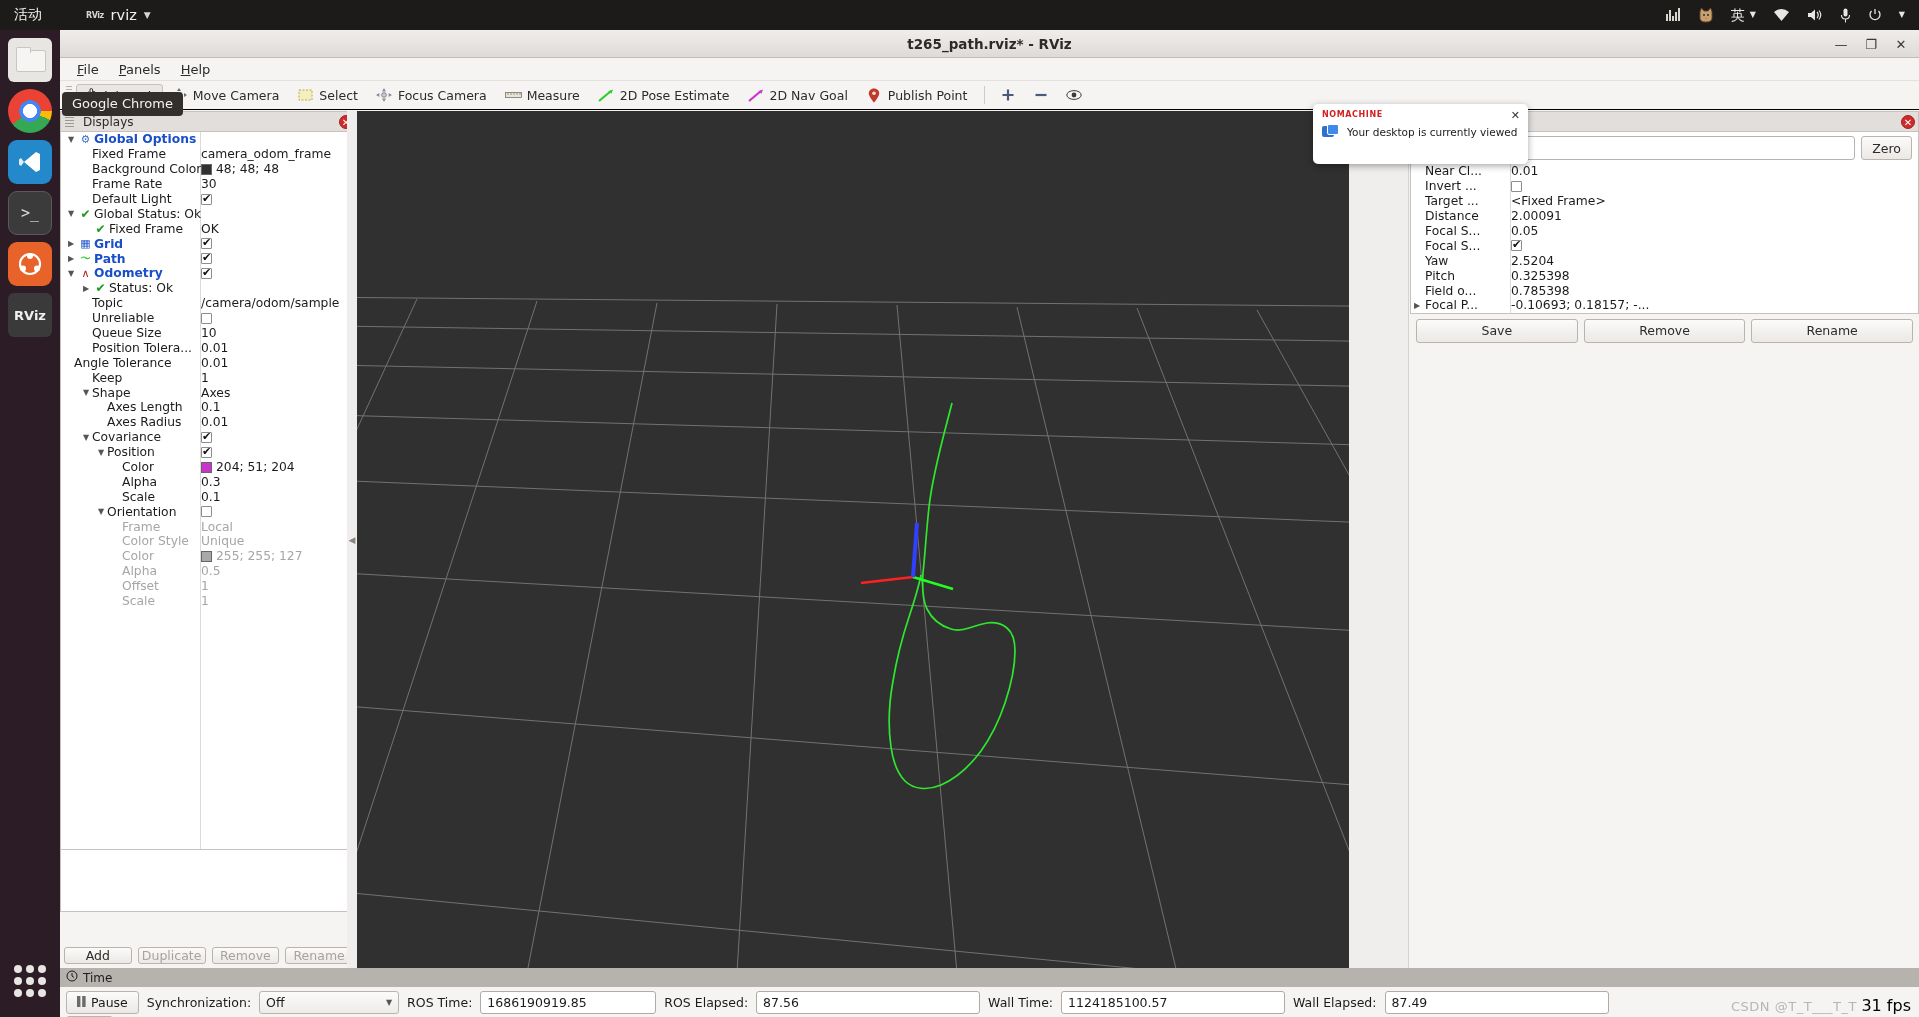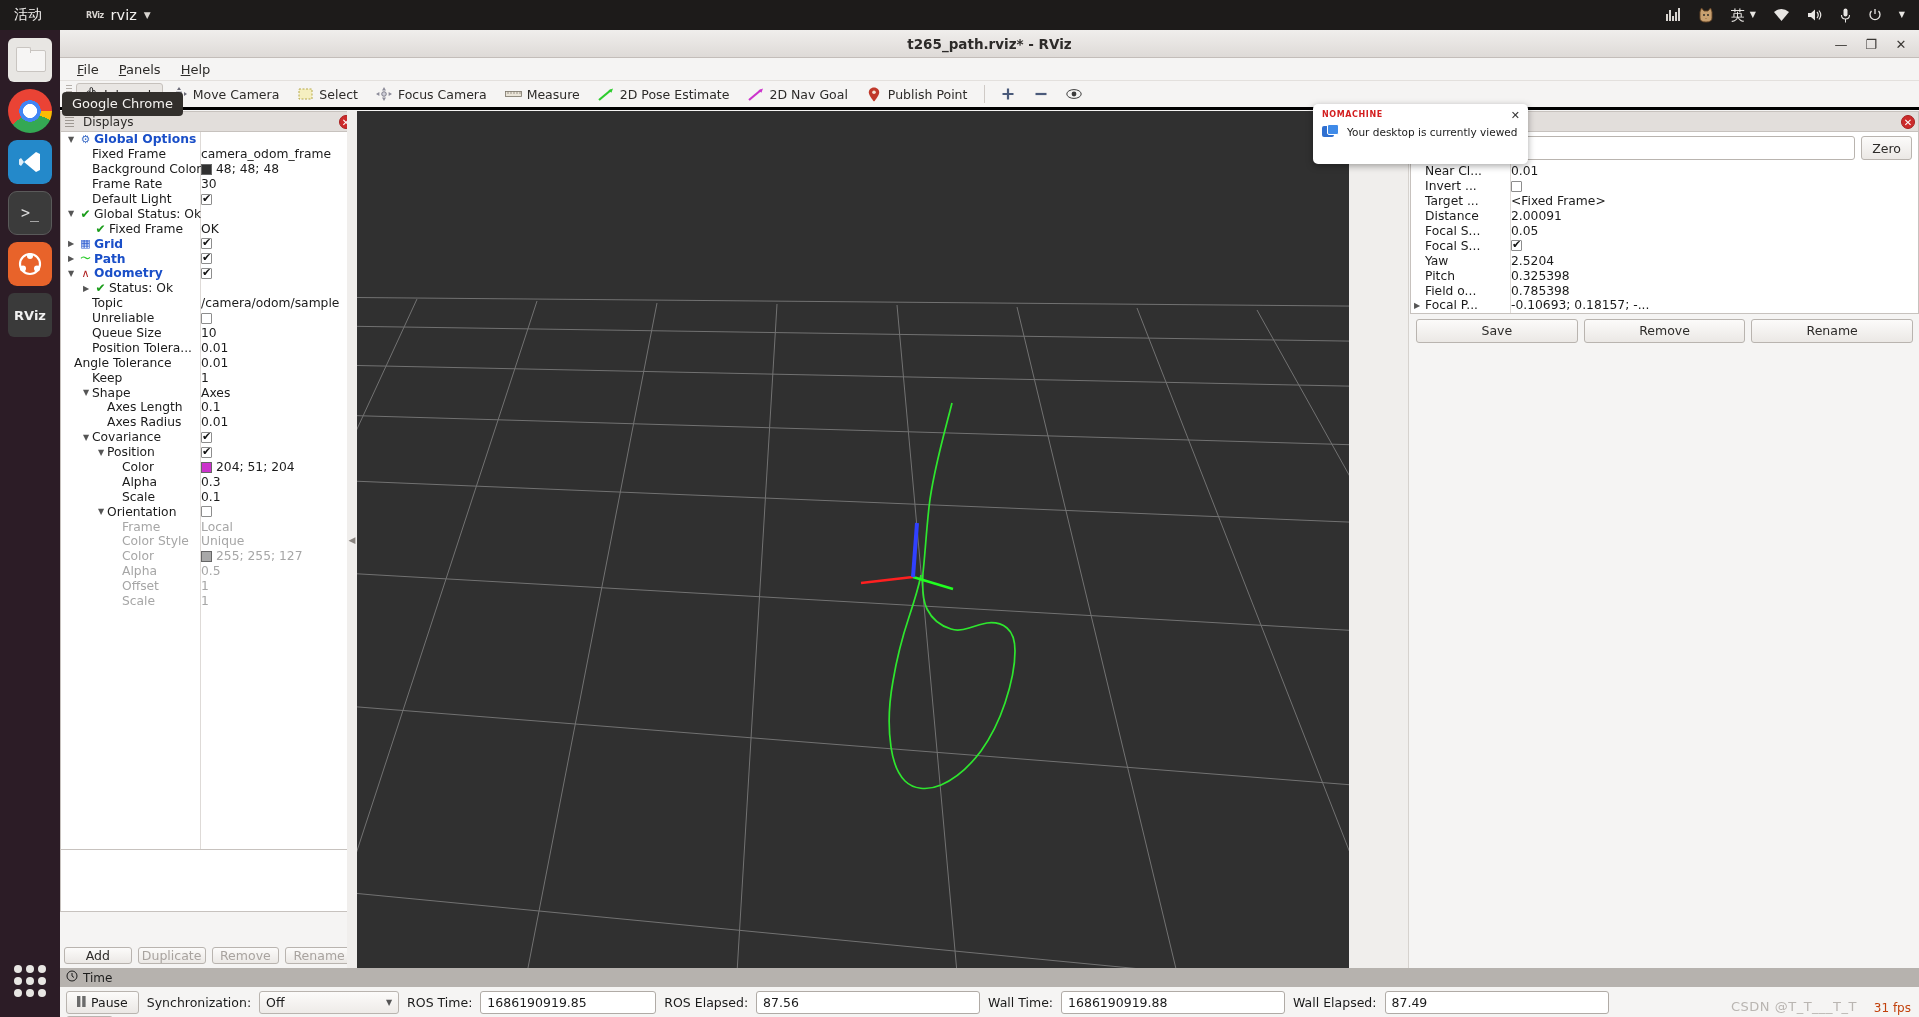--- a/index.html
+++ b/index.html
@@ -87,21 +87,21 @@
   
   #menubar {
     height: 23px; background: #f5f4f3; display: flex; align-items: center;
     padding-left: 8px; gap: 2px; border-bottom:1px solid #e3e0dd;
   }
   .menu-item { padding: 2px 9px; font-size: 13px; color: #2d2b29; border-radius:3px; }
   .menu-item u { text-decoration: underline; }
 
   #toolbar {
     height: 29px; background: #f5f4f3; display: flex; align-items: center;
-    gap: 2px; padding-left: 6px; border-bottom: 3px solid #000000;
+    gap: 2px; padding-left: 6px; border-bottom: 1px solid #000000;
   }
   .tb-grip { width:6px; height:19px; margin-right:2px;
     background: repeating-linear-gradient(to bottom, #b5b0ab 0 1px, transparent 1px 3px);}
   .tb-btn {
     display:flex; align-items:center; gap:5px; padding: 3px 9px 3px 5px;
     font-size: 12.5px; color: #2d2b29; border-radius: 3px;
     border: 1px solid transparent;
   }
   .tb-btn.active { background:#e9e6e3; border:1px solid #c6c1bc; }
   .tb-ico { width:17px; height:15px; display:inline-flex; align-items:center; justify-content:center; }
@@ -222,21 +222,21 @@
     height:23px; border:1px solid #b0aba6; border-radius:3px; background:#fff;
     display:flex; align-items:center; padding:0 6px; font-size:12.5px; color:#1b1b1b;
   }
   #reset-row { padding: 2px 0 0 6px; }
   .reset-btn {
     width:47px;height:21px; border:1px solid #b9b4af; border-radius:3px;
     background:linear-gradient(#fcfbfa,#ebe8e5); font-size:12.5px;
     display:flex;align-items:center;justify-content:center;
   }
   #fps {
-    position:absolute; right:8px; bottom:2px; font-size:12px; color:#c2410c;
+    position:absolute; right:8px; bottom:2px; font-size:16px; color:#000000;
   }
   #csdn {
     position:absolute; right:62px; bottom:3px; font-size:13px; color:#b9b5b1;
     letter-spacing:0.5px;
   }
 
   
   #chrome-tooltip {
     position:absolute; left:62px; top:92px; background:#322f2c; color:#f5f3f1;
     font-size:13px; padding:4px 10px 5px 10px; border-radius:4px; z-index:50;
@@ -968,21 +968,21 @@
       <span class="t-label">Synchronization:</span>
       <div class="t-combo">
         <span>Off</span>
         <span style="font-size:8px;color:#555">▼</span>
       </div>
       <span class="t-label">ROS Time:</span>
       <div class="t-input" style="width:176px">1686190919.85</div>
       <span class="t-label">ROS Elapsed:</span>
       <div class="t-input" style="width:224px">87.56</div>
       <span class="t-label">Wall Time:</span>
-      <div class="t-input" style="width:224px">1686190919.88</div>
+      <div class="t-input" style="width:224px">1124185100.57</div>
       <span class="t-label">Wall Elapsed:</span>
       <div class="t-input" style="width:224px">87.49</div>
     </div>
     <div id="reset-row">
       <div class="reset-btn">Reset</div>
     </div>
     <div id="csdn">CSDN @T_T___T_T</div>
     <div id="fps">31 fps</div>
   </div>
 

